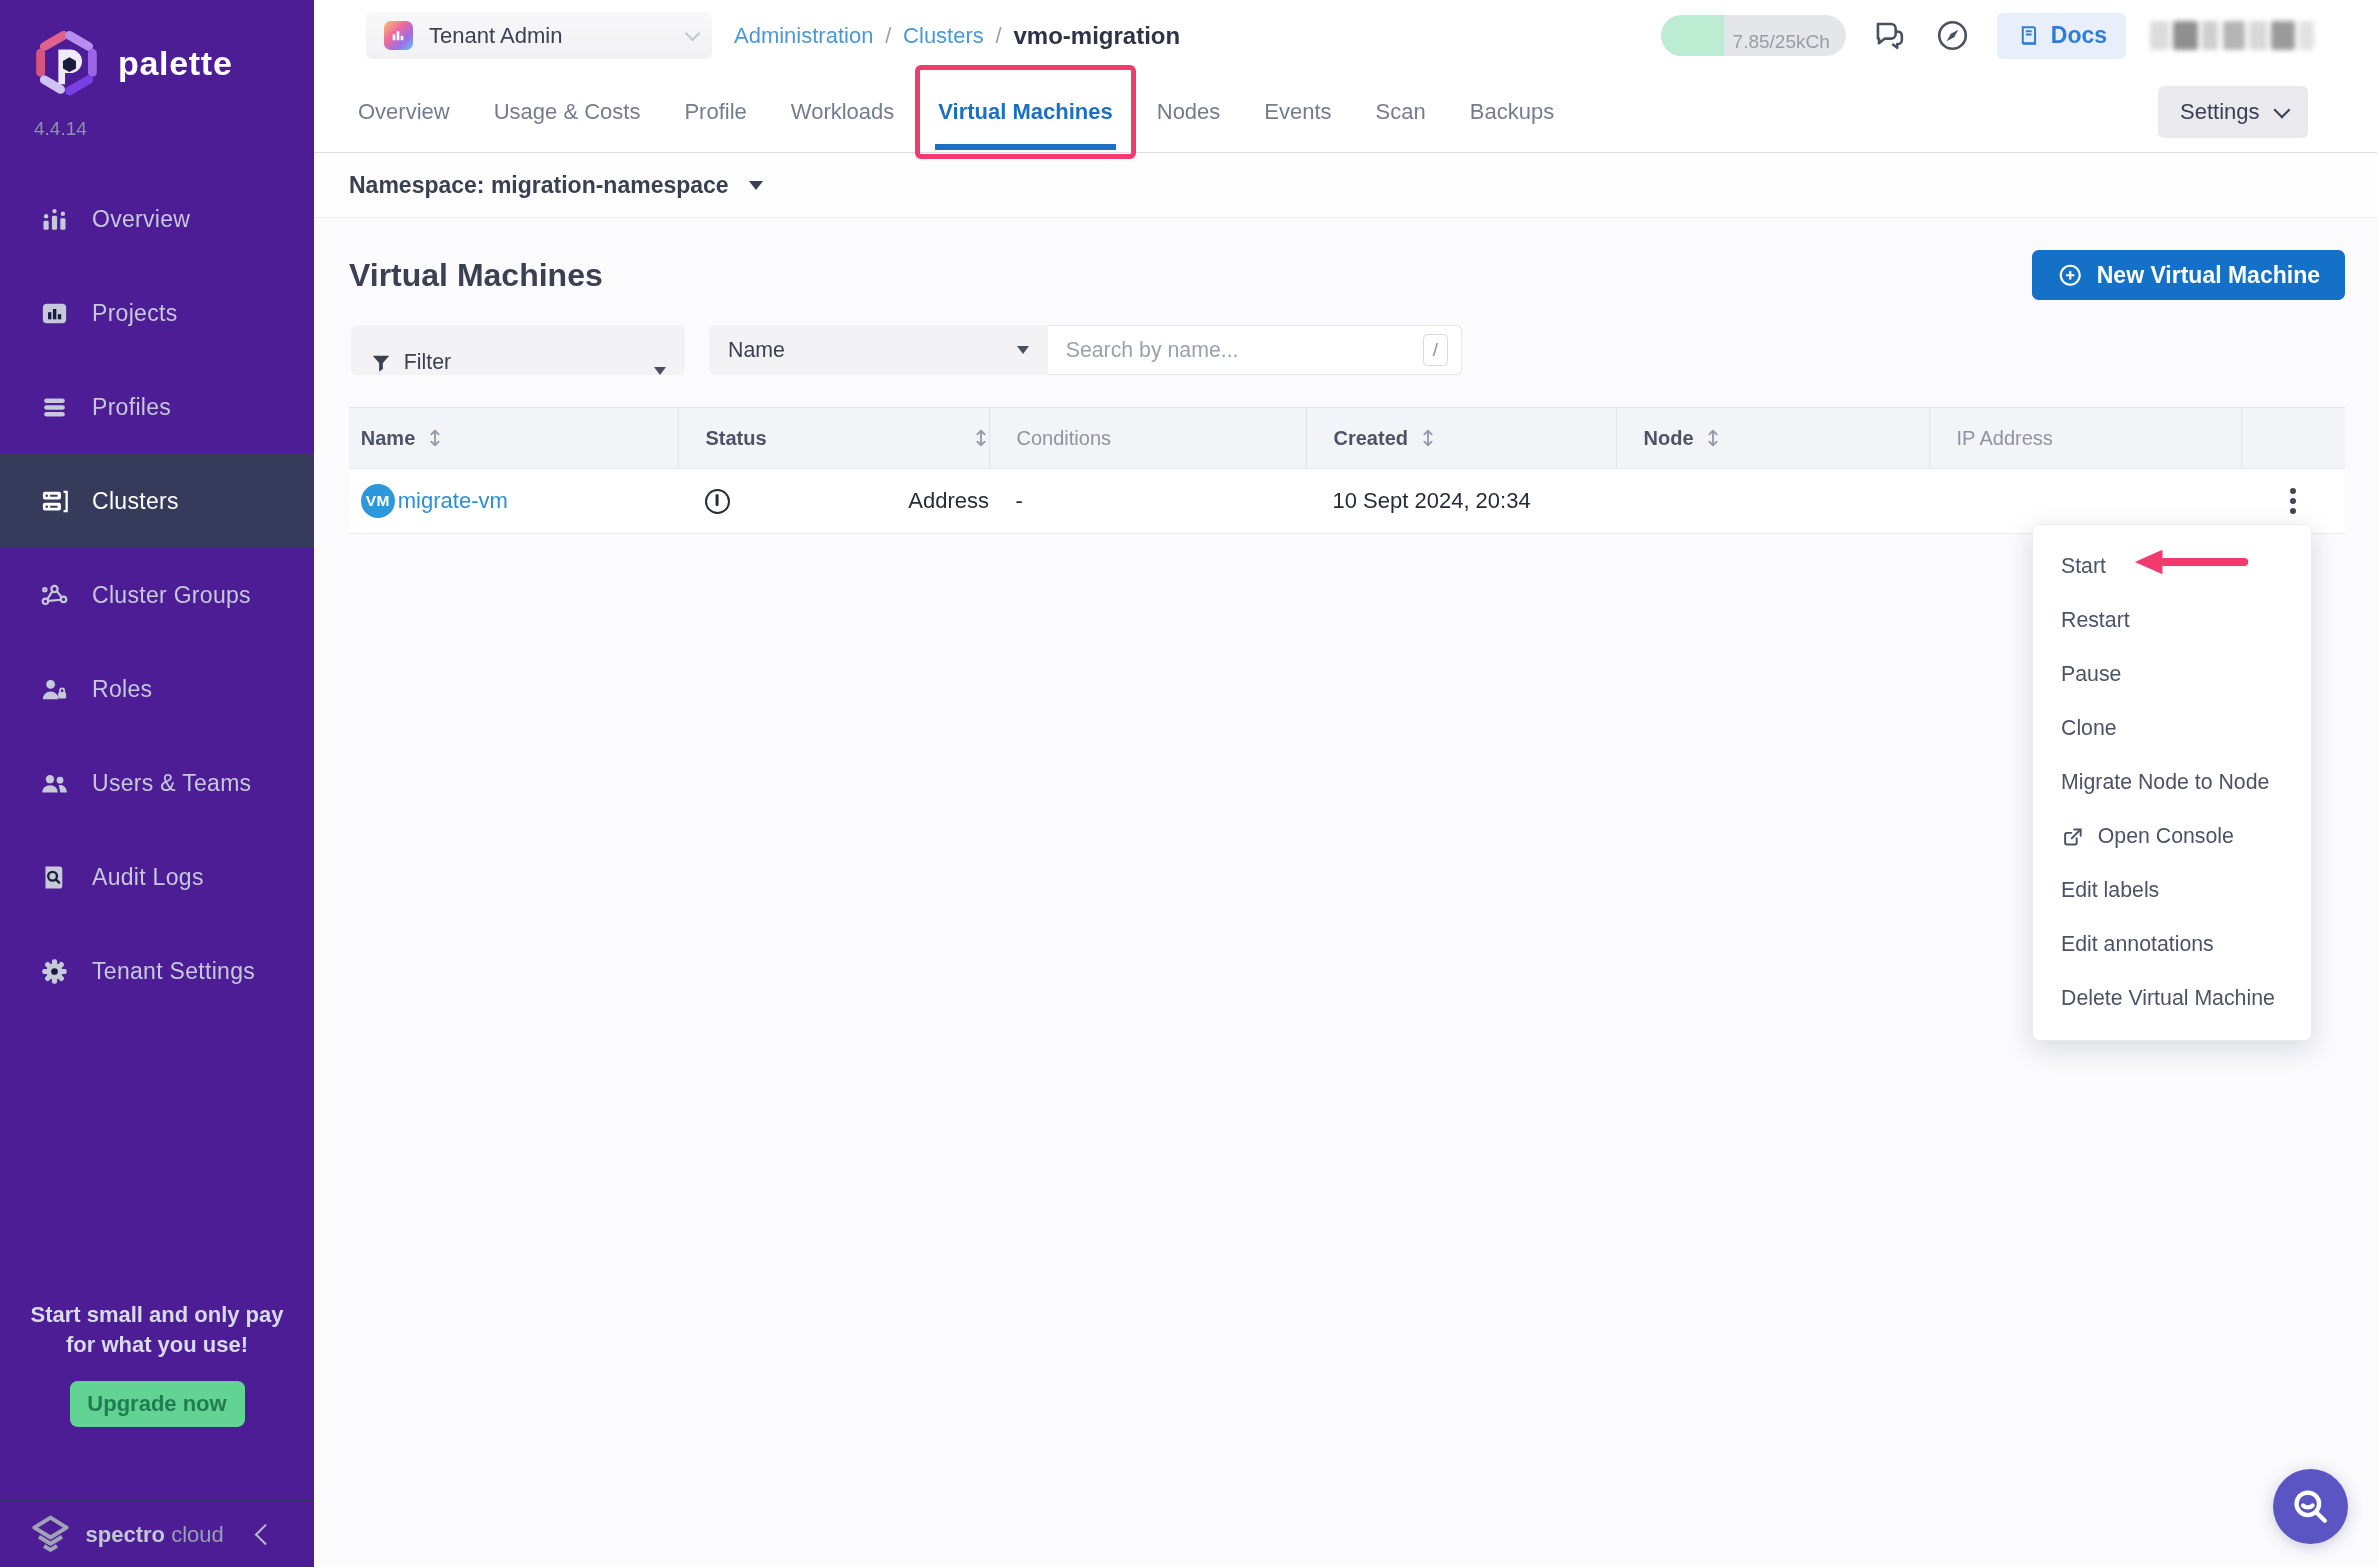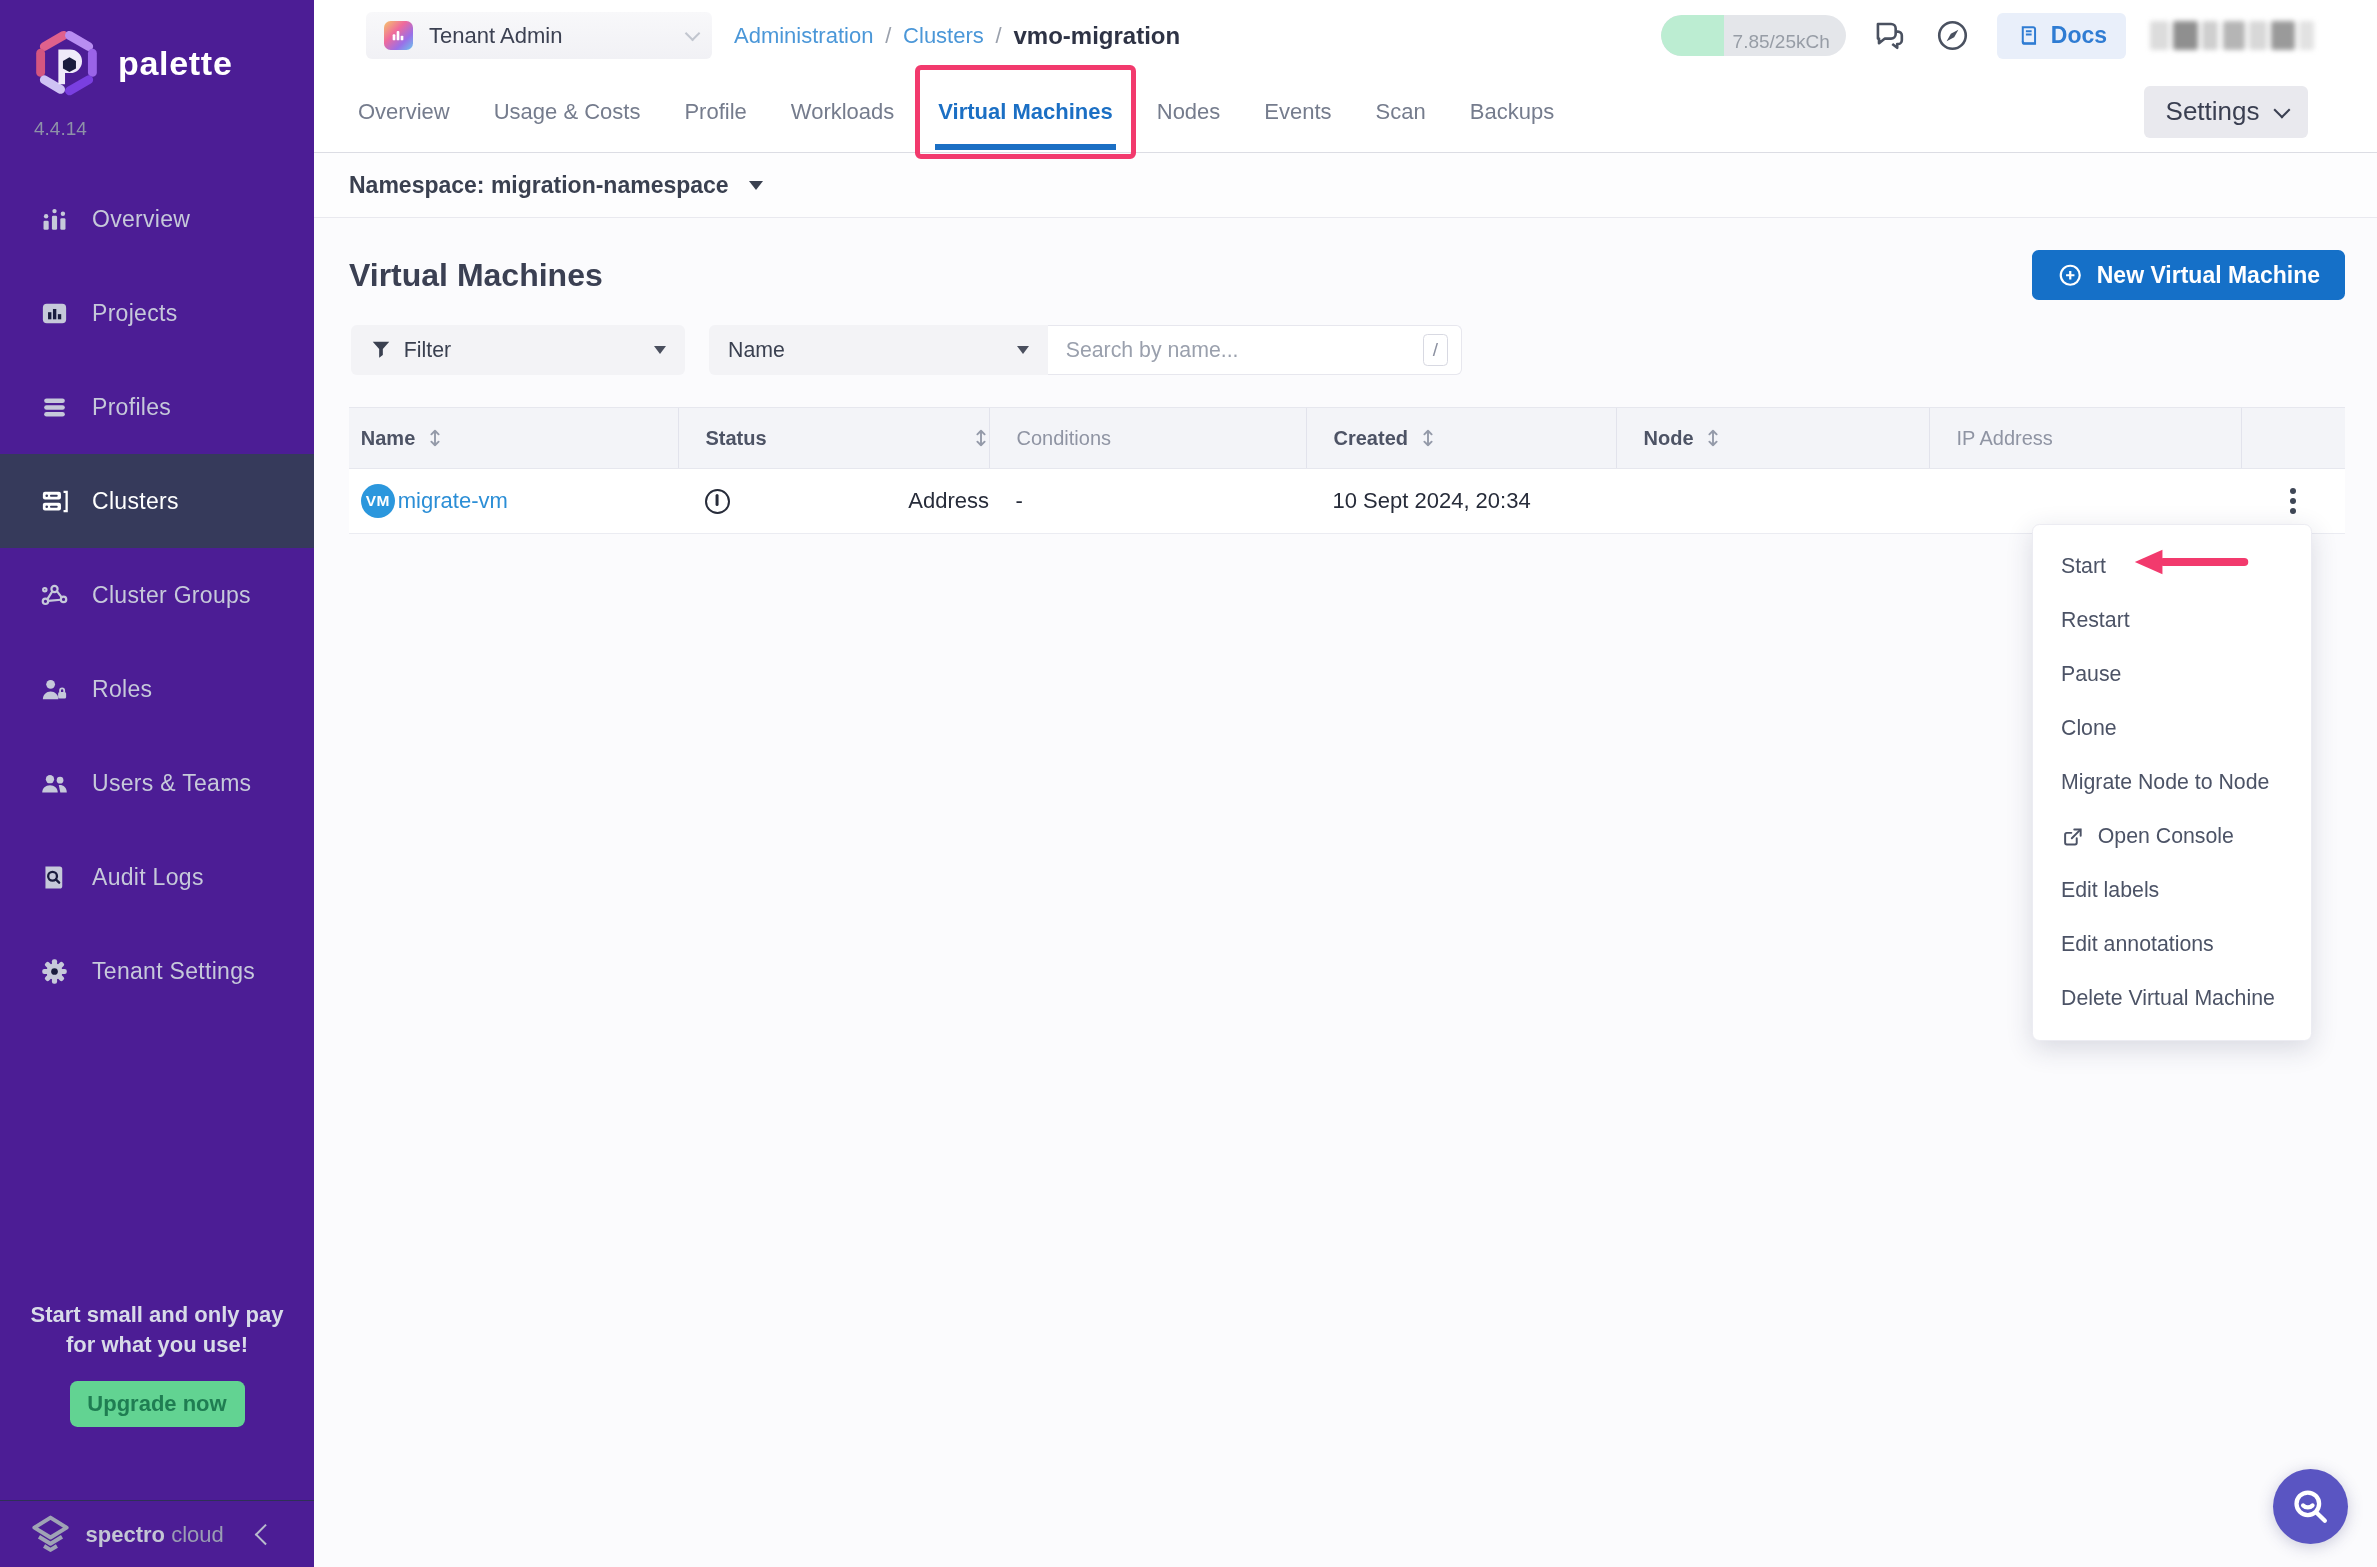--- a/index.html
+++ b/index.html
@@ -75,21 +75,21 @@
     display:flex; align-items:center; gap:44px; padding-left:44px; }
   .tab { font-size:22px; color:#757c8d; cursor:pointer; white-space:nowrap; }
   .tab.active { color:#1b6fc4; font-weight:600; position:relative; }
   .tab.active::after { content:""; position:absolute; left:-2.9px; right:-2.9px;
     bottom:-25px; height:5.2px; background:#1b6fc4; }
   .tab.active::before { content:""; position:absolute; top:-34px; bottom:-34px;
     left:-23.6px; right:-23.6px; border:5.2px solid #f23a6d; border-radius:5.9px; }
   .settings-btn { margin-left:auto; margin-right:69px; height:52px; padding:0 22px;
     background:#e9e9ee; border:none; border-radius:5.9px; display:flex; align-items:center;
     gap:14.7px; cursor:pointer; font-family:inherit; }
-  .settings-label { font-size:26px; color:#3a3f51; font-weight:500; }
+  .settings-label { font-size:22px; color:#3a3f51; font-weight:500; }
   .settings-chev { width:11.8px; height:11.8px; border-right:2.9px solid #3a3f51;
     border-bottom:2.9px solid #3a3f51; transform:rotate(45deg) translateY(-2.9px); }
 
   
   .nsrow { height:65px; background:#fdfdfe; border-bottom:1.5px solid #e9e9ef;
     display:flex; align-items:center; padding-left:35px; }
   .ns-label { font-size:23px; font-weight:600; color:#3a4050; cursor:pointer; }
   .ns-caret { margin-left:20.6px; width:0; height:0; border-left:7.4px solid transparent;
     border-right:7.4px solid transparent; border-top:9.6px solid #3a4050; cursor:pointer; }
 
@@ -98,21 +98,21 @@
   .title-row { margin-top:32px; display:flex; align-items:center;
     padding:0 32px 0 35px; }
   .page-title { font-size:32px; font-weight:600; color:#3b4053; }
   .newvm-btn { margin-left:auto; height:50px; padding:0 25px; background:#1570c8;
     border:none; border-radius:6.6px; display:flex; align-items:center; gap:13.2px;
     cursor:pointer; font-family:inherit; }
   .newvm-label { font-size:23px; font-weight:600; color:#fff; }
 
   .filter-row { margin-top:25px; display:flex; padding-left:37px; }
   .filter-box { width:334px; height:50px; background:#f3f3f6; border-radius:5.9px;
-    display:flex; align-items:center; padding:0 19px; cursor:pointer; }
+    display:flex; align-items:flex-end; padding:0 19px; cursor:pointer; }
   .filter-box .flabel { margin-left:11.8px; font-size:21.3px; color:#3a4050; }
   .dd-caret { margin-left:auto; width:0; height:0; border-left:6.6px solid transparent;
     border-right:6.6px solid transparent; border-top:8px solid #4a4f5e; }
   .name-box { margin-left:24px; width:339px; height:50px; background:#f3f3f6;
     border-radius:5.9px 0 0 5.9px; display:flex; align-items:center; padding:0 19px;
     cursor:pointer; }
   .name-box .flabel { font-size:21.3px; color:#3a4050; }
   .search-box { width:414px; height:50px; background:#fff; border:1.5px solid #e7e7ee;
     border-left:none; border-radius:0 5.9px 5.9px 0; display:flex; align-items:center;
     padding:0 13.2px 0 17.7px; }

